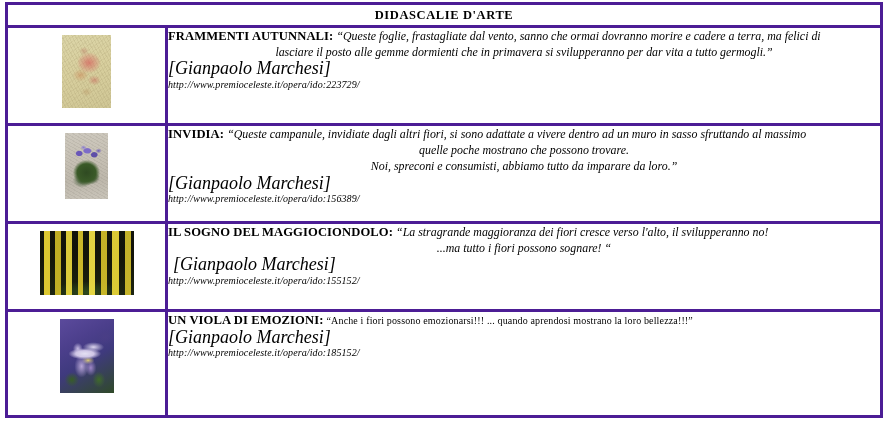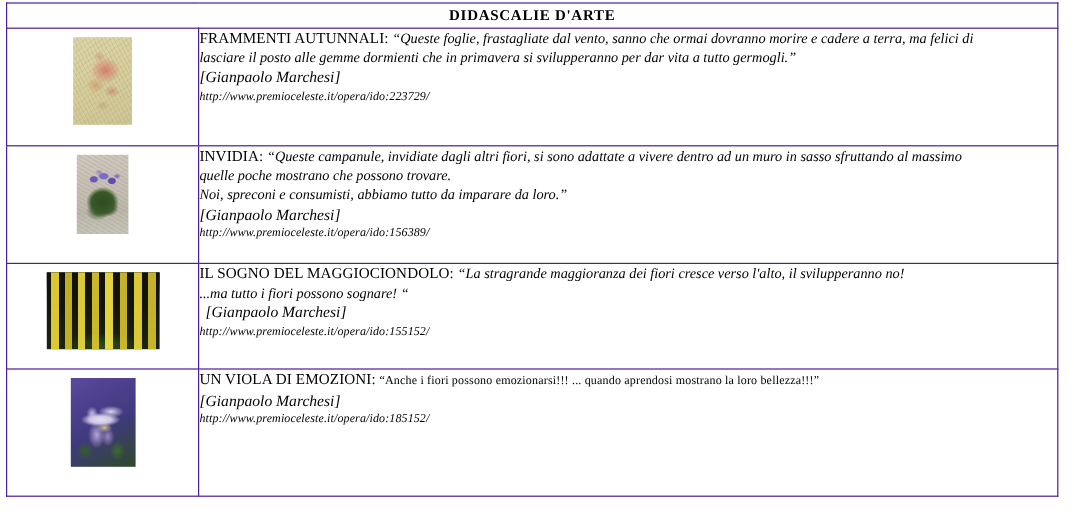--- a/index.html
+++ b/index.html
@@ -25,21 +25,21 @@
   table.doc-table {
     position: absolute;
     left: 5px;
     top: 2px;
     width: 877px;
     border-collapse: collapse;
     table-layout: fixed;
   }
 
   table.doc-table td {
-    border: 1px solid #4c1d95;
+    border: 3px solid #4c1d95;
     vertical-align: top;
     padding: 0;
     background: #ffffff;
   }
 
   td.header-cell {
     text-align: center;
     font-weight: bold;
     font-size: 12.5px;
     letter-spacing: 0.6px;
@@ -54,39 +54,40 @@
     vertical-align: top;
   }
 
   td.text-cell {
     padding: 5px 8px 6px 6px;
     font-size: 12.2px;
     line-height: 16.2px;
   }
 
   .entry-title {
-    font-weight: normal;
+    font-weight: bold;
     font-style: normal;
     font-size: 12.6px;
     letter-spacing: 0.1px;
   }
 
   .entry-quote {
     font-style: italic;
     font-size: 11.9px;
+    text-align: center;
   }
   .entry-quote.roman {
     font-style: normal;
     font-size: 10px;
     letter-spacing: 0.15px;
   }
 
   .entry-author {
     font-style: italic;
-    font-size: 13px;
+    font-size: 18px;
     display: block;
   }
   .entry-author.indent {
     padding-left: 5px;
   }
 
   .entry-url {
     font-style: italic;
     font-size: 10px;
     display: block;

